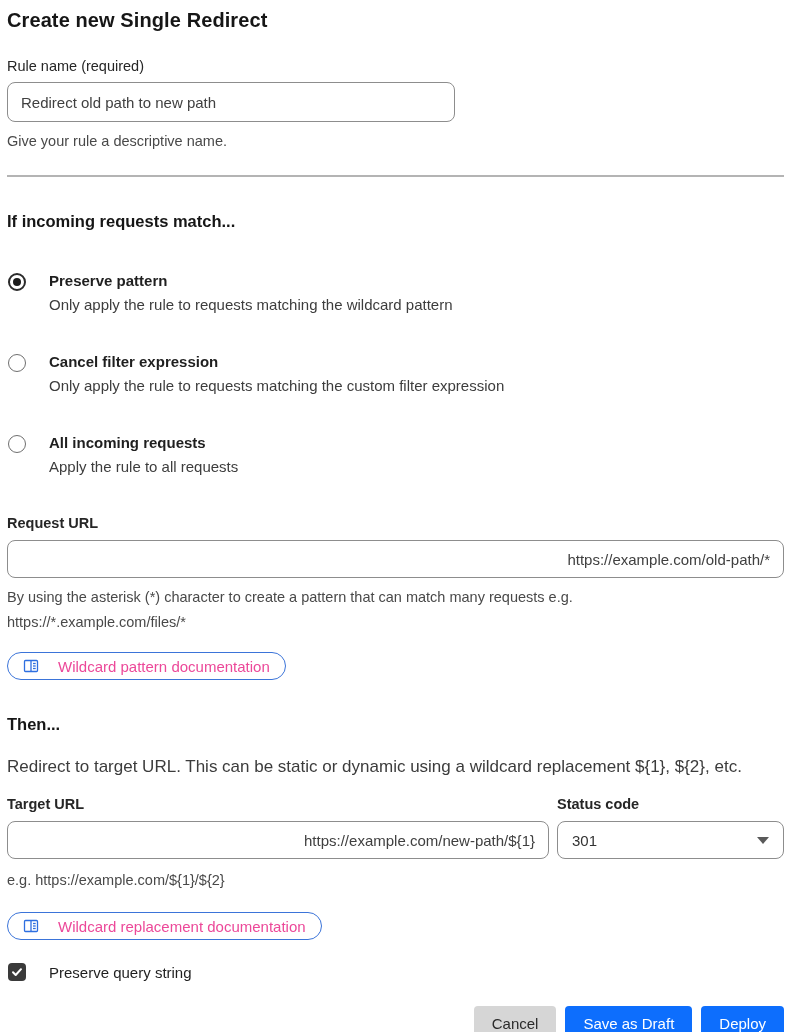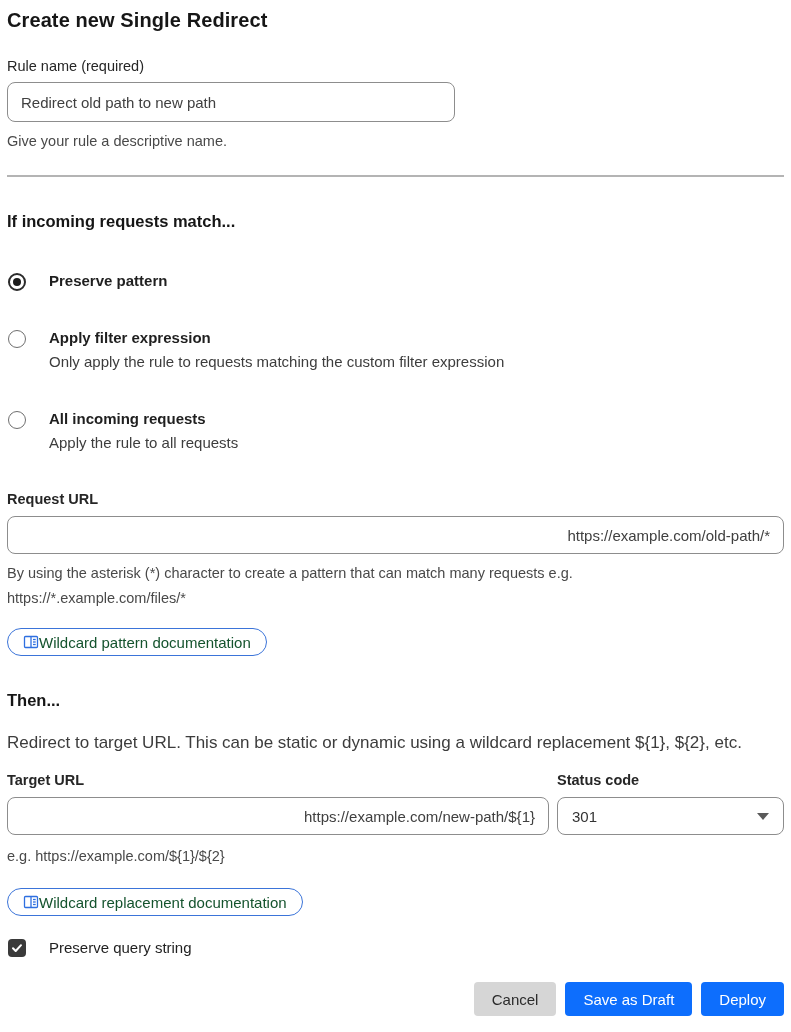--- a/index.html
+++ b/index.html
@@ -93,28 +93,28 @@
   }
   .radio-desc {
     font-size: 15px;
     color: #3d3d3d;
     margin-top: 4px;
     line-height: 20px;
   }
   .doc-button {
     display: inline-flex;
     align-items: center;
-    gap: 0;
+    gap: 19px;
     height: 28px;
     margin-top: 17px;
     padding: 0 15px;
     background: #fff;
     border: 1px solid #3b74d9;
     border-radius: 14px;
-    color: #14532d;
+    color: #ec4899;
     font-family: "Liberation Sans", "DejaVu Sans", sans-serif;
     font-size: 15px;
     cursor: pointer;
   }
   .doc-button svg { display: block; }
   .then-para {
     font-size: 17px;
     color: #3c3c3c;
     margin-top: 23px;
   }
@@ -145,21 +145,21 @@
     background: #fff;
   }
   .caret-down {
     width: 0; height: 0;
     border-left: 6px solid transparent;
     border-right: 6px solid transparent;
     border-top: 7px solid #5a5a5a;
   }
   .checkbox-row {
     display: flex;
-    align-items: flex-start;
+    align-items: center;
     margin-top: 23px;
     cursor: pointer;
   }
   .checkbox {
     flex: 0 0 auto;
     width: 18px;
     height: 18px;
     margin-left: 1px;
     background: #3a3a3a;
     border-radius: 4px;
@@ -211,27 +211,28 @@
 <hr class="divider">
 
 <h2 class="section-heading">If incoming requests match...</h2>
 
 <div class="radio-group">
 
   <div class="radio-option">
     <span class="radio-circle checked"></span>
     <span class="radio-texts">
       <div class="radio-label">Preserve pattern</div>
+      <div class="radio-desc">Only apply the rule to requests matching the wildcard pattern</div>
     </span>
   </div>
 
   <div class="radio-option">
     <span class="radio-circle"></span>
     <span class="radio-texts">
-      <div class="radio-label">Apply filter expression</div>
+      <div class="radio-label">Cancel filter expression</div>
       <div class="radio-desc">Only apply the rule to requests matching the custom filter expression</div>
     </span>
   </div>
 
   <div class="radio-option">
     <span class="radio-circle"></span>
     <span class="radio-texts">
       <div class="radio-label">All incoming requests</div>
       <div class="radio-desc">Apply the rule to all requests</div>
     </span>

